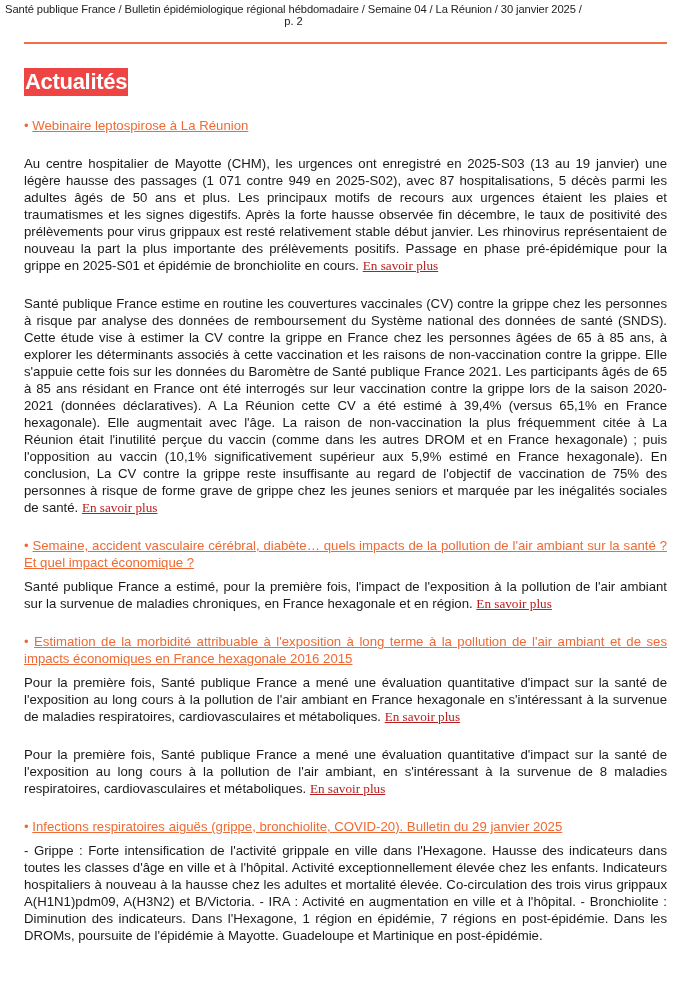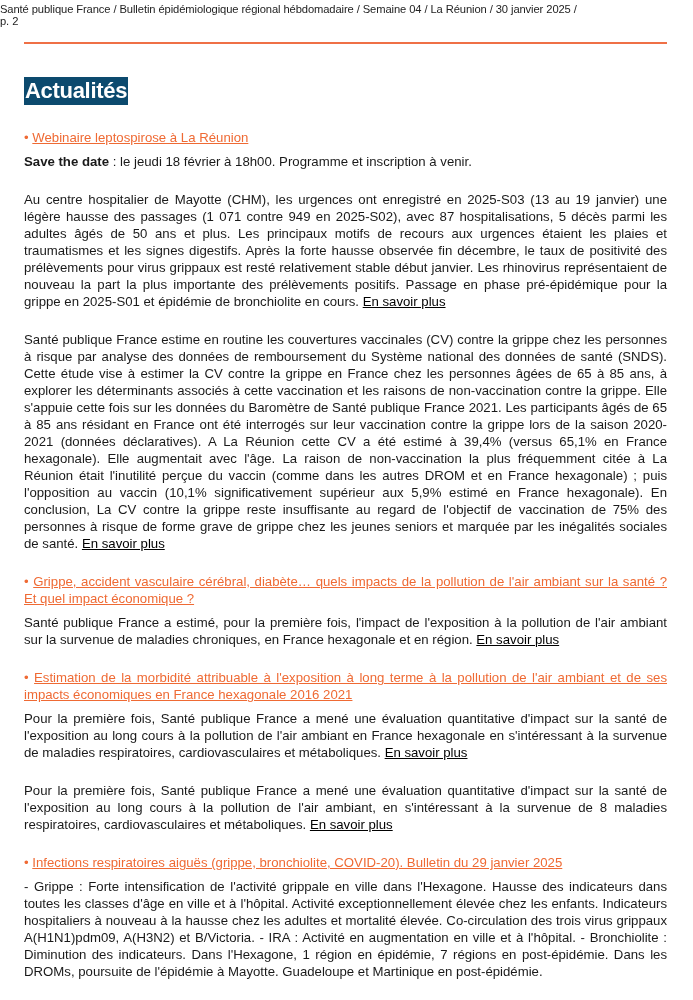--- a/index.html
+++ b/index.html
@@ -2,85 +2,84 @@
 <html><head>
 <meta charset="utf-8">
 <style>
   html, body { margin: 0; padding: 0; background: #ffffff; }
   body {
     width: 693px; height: 1000px; overflow: hidden; position: relative;
     font-family: "Liberation Sans", sans-serif; color: #1a1a1a;
   }
   .running-header {
     position: absolute; top: 3px; left: 0; width: 587px;
-    text-align: left; font-size: 11.2px; color: #222; letter-spacing: -0.1px;
+    text-align: center; font-size: 11.2px; color: #222; letter-spacing: -0.1px;
   }
   .header-rule {
     position: absolute; top: 42px; left: 24px; width: 643px; height: 2px;
     background: #ef7046;
   }
   .section-title {
-    position: absolute; top: 77px; left: 24px; height: 28px;
-    background: #0c4a6e; color: #fff; font-weight: bold;
+    position: absolute; top: 68px; left: 24px; height: 28px;
+    background: #ef4444; color: #fff; font-weight: bold;
     font-size: 22px; line-height: 28px; padding: 0 1px; letter-spacing: -0.3px;
   }
   .content {
     position: absolute; left: 24px; width: 643px; top: 117px;
   }
   .item { margin: 0 0 21px 0; }
   .item-title {
     font-size: 13.2px; line-height: 17px; color: #ef6a34;
-    text-align: justify; margin: 12px 0 7px 0;
+    text-align: justify; margin: 0 0 7px 0;
   }
   .item-title .bullet { text-decoration: none; color: #ef6a34; }
   .item-title a { color: #ef6a34; text-decoration: underline; cursor: pointer; }
   .item-body {
     font-size: 13.2px; line-height: 17px; color: #1a1a1a;
     text-align: justify; margin: 0;
   }
   .item-body b { font-weight: bold; }
-  a.more { color: #000000; text-decoration: underline; cursor: pointer; }
+  a.more { color: #b91c1c; text-decoration: underline; cursor: pointer; font-family: Liberation Serif, serif; }
 </style>
 </head>
 <body>
 
 <div class="running-header">Santé publique France / Bulletin épidémiologique régional hébdomadaire / Semaine 04 / La Réunion / 30 janvier 2025 / p. 2</div>
 <div class="header-rule"></div>
 <div class="section-title">Actualités</div>
 
 <div class="content">
 
   <div class="item">
     <p class="item-title">
       <span class="bullet">•</span>
       <a>Webinaire leptospirose à La Réunion</a>
     </p>
-    <p class="item-body"><b>Save the date</b><span> : le jeudi 18 février à 18h00. Programme et inscription à venir.</span></p>
   </div>
 
   <div class="item">
     <p class="item-body"><span>Au centre hospitalier de Mayotte (CHM), les urgences ont enregistré en 2025-S03 (13 au 19 janvier) une légère hausse des passages (1 071 contre 949 en 2025-S02), avec 87 hospitalisations, 5 décès parmi les adultes âgés de 50 ans et plus. Les principaux motifs de recours aux urgences étaient les plaies et traumatismes et les signes digestifs. Après la forte hausse observée fin décembre, le taux de positivité des prélèvements pour virus grippaux est resté relativement stable début janvier. Les rhinovirus représentaient de nouveau la part la plus importante des prélèvements positifs. Passage en phase pré-épidémique pour la grippe en 2025-S01 et épidémie de bronchiolite en cours. </span><a class="more">En savoir plus</a></p>
   </div>
 
   <div class="item">
     <p class="item-body"><span>Santé publique France estime en routine les couvertures vaccinales (CV) contre la grippe chez les personnes à risque par analyse des données de remboursement du Système national des données de santé (SNDS). Cette étude vise à estimer la CV contre la grippe en France chez les personnes âgées de 65 à 85 ans, à explorer les déterminants associés à cette vaccination et les raisons de non-vaccination contre la grippe. Elle s'appuie cette fois sur les données du Baromètre de Santé publique France 2021. Les participants âgés de 65 à 85 ans résidant en France ont été interrogés sur leur vaccination contre la grippe lors de la saison 2020-2021 (données déclaratives). A La Réunion cette CV a été estimé à 39,4% (versus 65,1% en France hexagonale). Elle augmentait avec l'âge. La raison de non-vaccination la plus fréquemment citée à La Réunion était l'inutilité perçue du vaccin (comme dans les autres DROM et en France hexagonale) ; puis l'opposition au vaccin (10,1% significativement supérieur aux 5,9% estimé en France hexagonale). En conclusion, La CV contre la grippe reste insuffisante au regard de l'objectif de vaccination de 75% des personnes à risque de forme grave de grippe chez les jeunes seniors et marquée par les inégalités sociales de santé. </span><a class="more">En savoir plus</a></p>
   </div>
 
   <div class="item">
     <p class="item-title">
       <span class="bullet">•</span>
-      <a>Grippe, accident vasculaire cérébral, diabète… quels impacts de la pollution de l'air ambiant sur la santé ? Et quel impact économique ?</a>
+      <a>Semaine, accident vasculaire cérébral, diabète… quels impacts de la pollution de l'air ambiant sur la santé ? Et quel impact économique ?</a>
     </p>
     <p class="item-body"><span>Santé publique France a estimé, pour la première fois, l'impact de l'exposition à la pollution de l'air ambiant sur la survenue de maladies chroniques, en France hexagonale et en région. </span><a class="more">En savoir plus</a></p>
   </div>
 
   <div class="item">
     <p class="item-title">
       <span class="bullet">•</span>
-      <a>Estimation de la morbidité attribuable à l'exposition à long terme à la pollution de l'air ambiant et de ses impacts économiques en France hexagonale 2016 2021</a>
+      <a>Estimation de la morbidité attribuable à l'exposition à long terme à la pollution de l'air ambiant et de ses impacts économiques en France hexagonale 2016 2015</a>
     </p>
     <p class="item-body"><span>Pour la première fois, Santé publique France a mené une évaluation quantitative d'impact sur la santé de l'exposition au long cours à la pollution de l'air ambiant en France hexagonale en s'intéressant à la survenue de maladies respiratoires, cardiovasculaires et métaboliques. </span><a class="more">En savoir plus</a></p>
   </div>
 
   <div class="item">
     <p class="item-body"><span>Pour la première fois, Santé publique France a mené une évaluation quantitative d'impact sur la santé de l'exposition au long cours à la pollution de l'air ambiant, en s'intéressant à la survenue de 8 maladies respiratoires, cardiovasculaires et métaboliques. </span><a class="more">En savoir plus</a></p>
   </div>
 
   <div class="item">
     <p class="item-title">

